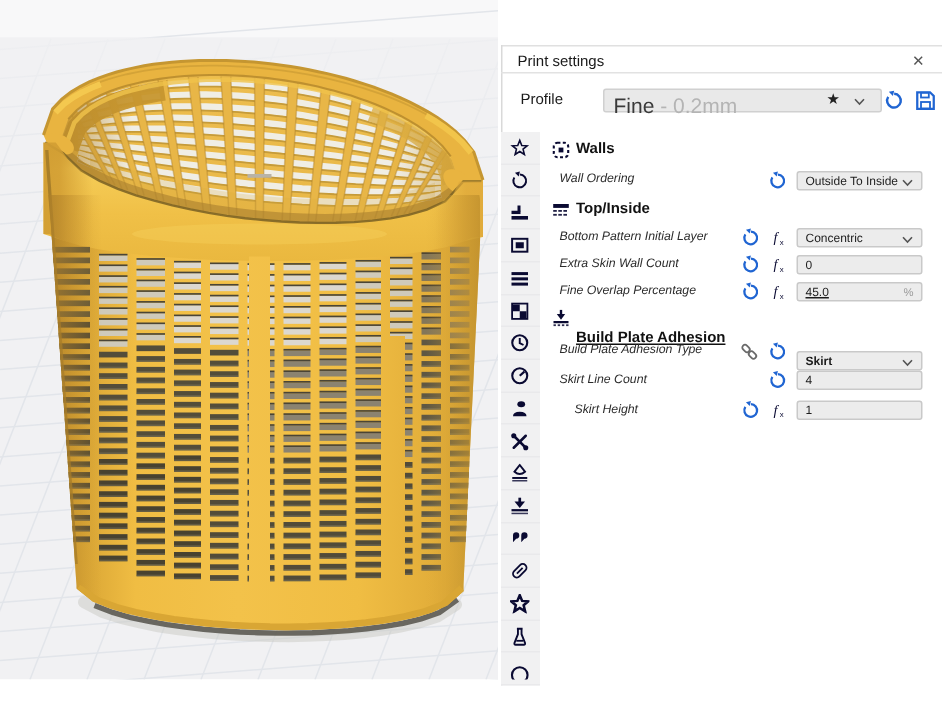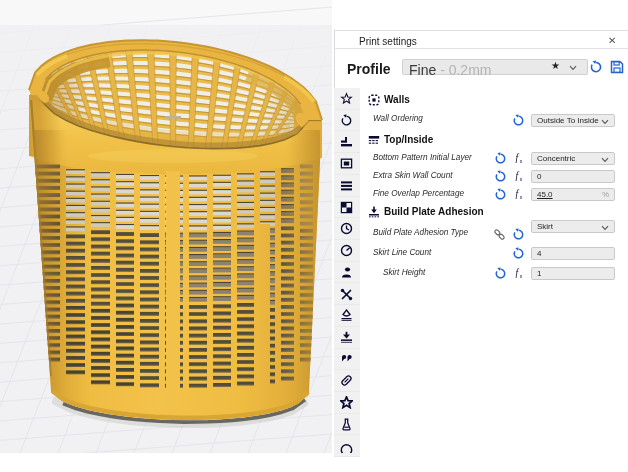--- a/index.html
+++ b/index.html
@@ -891,23 +891,23 @@
           <path d="M31.2,100.0 L32.0,112.0 L32.9,124.0 L33.7,136.0 L34.6,148.0 L35.4,160.0 L36.3,172.0 L37.1,184.0 L38.0,196.0 L38.8,208.0 L39.7,220.0 L40.6,232.0 L41.4,244.0 L42.3,256.0 L43.1,268.0 L44.0,280.0 L44.8,292.0 L45.7,304.0 L46.5,316.0 L47.4,328.0 L48.2,340.0 L49.1,352.0 L49.9,364.0 L50.8,376.0" fill="none" stroke="#9a7427" stroke-width="2.2" opacity="0.75"></path>
           <rect x="26" y="130" width="42" height="300" fill="url(#ledge)"></rect>
           <rect x="284" y="130" width="36" height="290" fill="url(#redge)"></rect>
           <path d="M52.0,391.9 L64.8,400.4 L77.6,405.0 L90.4,408.4 L103.2,411.0 L116.0,413.1 L128.8,414.7 L141.6,416.0 L154.4,417.0 L167.2,417.6 L180.0,418.0 L192.8,418.1 L205.6,417.9 L218.4,417.3 L231.2,416.5 L244.0,415.3 L256.8,413.6 L269.6,411.3 L282.4,408.1 L295.2,403.4 L308.0,392.2" fill="none" stroke="#d9a634" stroke-width="5"></path>
         </g>
       </svg>
     </div>
     <div style="position:absolute;left:334px;top:30px;width:294px;height:0;border-top:1px solid #e0e0e0;"></div>
     <div style="position:absolute;left:334px;top:30px;width:0;height:427px;border-left:1px solid #d9d9d9;"></div>
     <div style="position:absolute;left:334px;top:48px;width:294px;height:0;border-top:1px solid #e2e2e2;"></div>
-    <div style="position:absolute;left:359px;top:36px;font-size:10px;color:#1a1a1a;">Print settings</div>
+    <div style="position:absolute;left:345px;top:36px;font-size:10px;color:#1a1a1a;">Print settings</div>
     <div style="position:absolute;left:608px;top:35px;font-size:10px;color:#555;">✕</div>
-    <div style="position:absolute;left:347px;top:61px;font-size:14px;color:#1a1a1a;font-weight:bold;">Profile</div>
+    <div style="position:absolute;left:347px;top:61px;font-size:10px;color:#1a1a1a;">Profile</div>
     <div style="position:absolute;left:402px;top:59px;width:186px;height:16px;background:#e9e9e9;border:1px solid #d0d0d0;border-radius:2px;"></div>
     <div style="position:absolute;left:409px;top:62px;font-size:14px;color:#3a3a3a;">Fine <span style="color:#b4b4b4"> - 0.2mm</span></div>
     <div style="position:absolute;left:551px;top:60px;font-size:10px;color:#222;">★</div>
     <div style="position:absolute;left:569px;top:65px;">
       <svg width="8" height="6" viewBox="0 0 8 6">
         <path d="M1,1.2 L4,4.4 L7,1.2" fill="none" stroke="#555" stroke-width="1.05"></path>
       </svg>
     </div>
     <div style="position:absolute;left:589px;top:60px;">
       <svg width="14" height="14" viewBox="0 0 13 13">
@@ -1171,37 +1171,37 @@
           <rect x="1" y="8" width="10" height="1.5"></rect>
           <g opacity="0.85">
             <rect x="1" y="10.2" width="1.6" height="1.2"></rect>
             <rect x="3.8" y="10.2" width="1.6" height="1.2"></rect>
             <rect x="6.6" y="10.2" width="1.6" height="1.2"></rect>
             <rect x="9.4" y="10.2" width="1.6" height="1.2"></rect>
           </g>
         </g>
       </svg>
     </div>
-    <div class="hdr" style="left:384px;top:206px;">Build Plate Adhesion</div>
+    <div class="hdr" style="left:384px;top:220px;text-decoration:underline;">Build Plate Adhesion</div>
     <div class="lbl" style="left:373px;top:228px;">Build Plate Adhesion Type</div>
     <div class="ico" style="left:493px;top:228px;">
       <svg width="13" height="13" viewBox="0 0 13 13">
         <g fill="none" stroke="#6a6a6a" stroke-width="1.2" transform="rotate(-45 6.5 6.5)">
           <rect x="4.7" y="0.7" width="3.6" height="5.5" rx="1.8"></rect>
           <rect x="4.7" y="6.8" width="3.6" height="5.5" rx="1.8"></rect>
         </g>
       </svg>
     </div>
     <div class="ico" style="left:512px;top:228px;">
       <svg width="13" height="13" viewBox="0 0 13 13">
         <path d="M2.9,4.3 A4.25,4.25 0 1 0 6.6,2.35" fill="none" stroke="#2065d2" stroke-width="1.5"></path>
         <path d="M6.6,0.4 L3.3,1.1 L5.8,3.7 Z" fill="#2065d2"></path>
       </svg>
     </div>
-    <div class="box" style="top:220px;">Skirt<span style="position:absolute;right:5px;top:3.5px;">
+    <div class="box" style="top:234px;font-weight:bold;">Skirt<span style="position:absolute;right:5px;top:3.5px;">
         <svg width="8" height="6" viewBox="0 0 8 6">
           <path d="M1,1.2 L4,4.4 L7,1.2" fill="none" stroke="#555" stroke-width="1.05"></path>
         </svg>
       </span></div>
     <div class="lbl" style="left:373px;top:248px;">Skirt Line Count</div>
     <div class="ico" style="left:512px;top:247px;">
       <svg width="13" height="13" viewBox="0 0 13 13">
         <path d="M2.9,4.3 A4.25,4.25 0 1 0 6.6,2.35" fill="none" stroke="#2065d2" stroke-width="1.5"></path>
         <path d="M6.6,0.4 L3.3,1.1 L5.8,3.7 Z" fill="#2065d2"></path>
       </svg>

